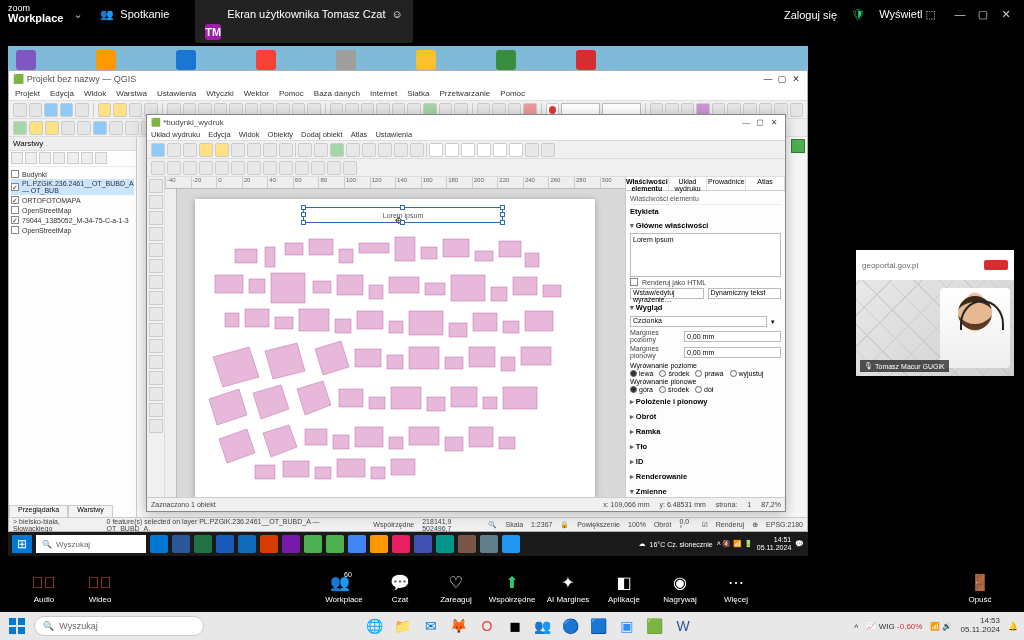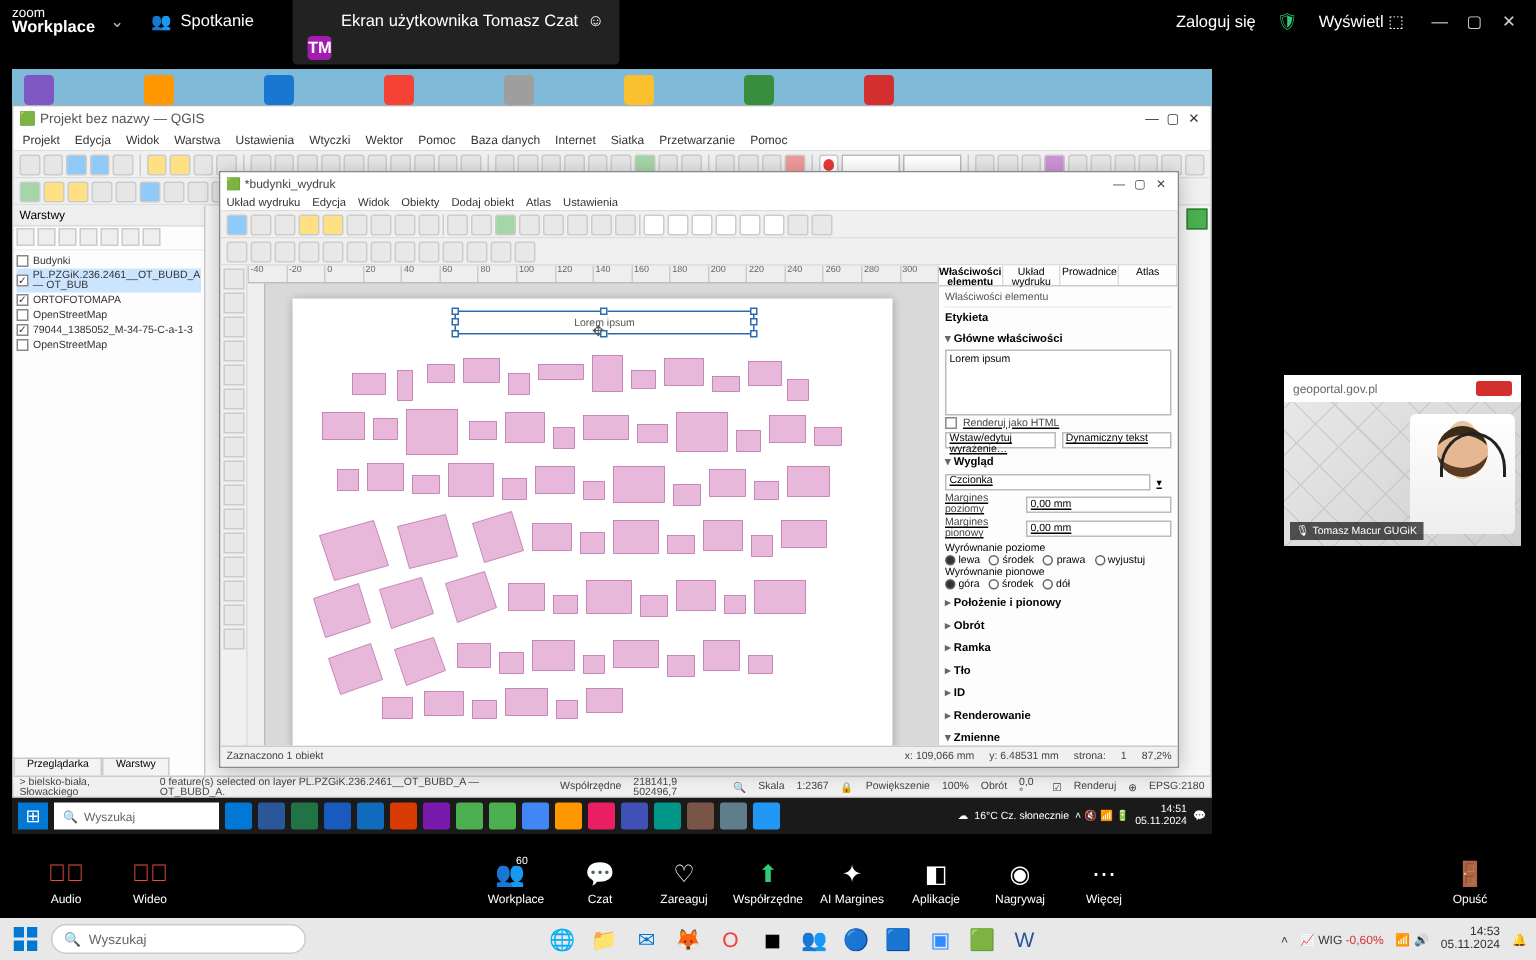--- a/index.html
+++ b/index.html
@@ -98,21 +98,21 @@
 .bldg { fill:#e8b8db; stroke:#b96caa; stroke-width:.5; }
 .props-panel { width:160px; background:#fdfdfd; border-left:1px solid #ccc; display:flex; flex-direction:column; font-size:7.5px; }
 .props-tabs { height:14px; display:flex; border-bottom:1px solid #ccc; }
 .props-tabs span{flex:1;text-align:center;font-size:7px;padding-top:1px;border-right:1px solid #ddd;}
 .props-tabs span.act{background:#fff;font-weight:600;}
 .props-content{flex:1;overflow:hidden;padding:2px 4px;}
 .prop-hdr{font-size:7px;color:#555;padding:2px 0;border-bottom:1px solid #eee;}
 .prop-sec{font-weight:600;font-size:7.5px;padding:3px 0;}
 .prop-sec::before{content:"▾ ";color:#666;}
 .prop-sec.c::before{content:"▸ ";}
-.prop-row{display:flex;align-items:center;gap:4px;padding:1px 0;font-size:7px;text-decoration:underline;}
+.prop-row{display:flex;align-items:center;gap:4px;padding:1px 0;font-size:7px;}
 .prop-row label{flex:1;color:#444;}
 .prop-row input,.prop-row select,.prop-row .val{flex:1;border:1px solid #bbb;background:#fff;font-size:7px;height:11px;padding:0 2px;}
 .prop-row .wide{flex:2;}
 .textarea-box{width:100%;height:44px;border:1px solid #bbb;background:#fff;font-size:7px;padding:2px;}
 .radio-row{display:flex;gap:6px;font-size:7px;padding:1px 0;}
 .radio-row span{display:flex;align-items:center;gap:2px;}
 .radio-row .r{width:7px;height:7px;border:1px solid #666;border-radius:50%;display:inline-block;}
 .radio-row .r.on{background:#333;}
 .layout-status { height:14px; background:#f0f0f0; border-top:1px solid #ccc; display:flex; align-items:center; font-size:7px; color:#444; padding:0 4px; gap:10px;}
 .layout-status .sp{flex:1;}
@@ -121,21 +121,21 @@
 .win-taskbar { position:absolute; left:0; right:0; bottom:0; height:24px; background:#1a1a1a; display:flex; align-items:center; padding:0 4px; gap:4px; }
 .win-taskbar .start{width:20px;height:18px;background:#0078d4;display:flex;align-items:center;justify-content:center;color:#fff;font-size:12px;}
 .win-taskbar .search{flex:0 0 110px;height:18px;background:#fff;font-size:8px;color:#666;display:flex;align-items:center;padding:0 6px;gap:4px;}
 .win-taskbar .tbicon{width:18px;height:18px;background:#333;border-radius:2px;}
 .win-taskbar .sp{flex:1;}
 .win-taskbar .tray{display:flex;align-items:center;gap:4px;color:#fff;font-size:7px;}
 .win-taskbar .clock{color:#fff;font-size:7px;text-align:right;line-height:1.1;}
 
 
 .webcam { position:absolute; right:10px; top:250px; width:158px; height:114px; background:#ddd; }
-.webcam .site-bar{height:18px;background:#fff;display:flex;align-items:center;padding:0 6px;font-size:8px;color:#666;justify-content:space-between;}
+.webcam .site-bar{height:30px;background:#fff;display:flex;align-items:center;padding:0 6px;font-size:8px;color:#666;justify-content:space-between;}
 .webcam .site-bar .logo-g{width:24px;height:10px;background:#d32f2f;border-radius:2px;}
 .webcam .cam-body{position:relative;height:96px;background:linear-gradient(135deg,#e8e8e8,#cfcfcf);}
 .webcam .map-bg{position:absolute;inset:0;opacity:.5;background:
   repeating-linear-gradient(45deg,#bbb 0 1px,transparent 1px 18px),
   repeating-linear-gradient(-45deg,#bbb 0 1px,transparent 1px 22px);}
 .webcam .person{position:absolute;right:4px;top:8px;width:70px;height:80px;background:radial-gradient(ellipse at 50% 30%,#e8c4a0 0 24%,transparent 25%),linear-gradient(#fff,#eee);border-radius:4px;}
 .webcam .person::after{content:"";position:absolute;left:18px;top:8px;width:34px;height:34px;border-radius:50%;background:#e6b892;box-shadow:inset 0 -10px 0 -4px #5a3a22, inset 0 12px 0 -6px #3a2a18;}
 .webcam .headset{position:absolute;right:10px;top:20px;width:44px;height:30px;border:2px solid #222;border-radius:50% 50% 0 0/80% 80% 0 0;border-bottom:none;}
 .webcam .name-tag{position:absolute;left:4px;bottom:4px;background:rgba(0,0,0,.65);color:#fff;font-size:7px;padding:2px 4px;display:flex;align-items:center;gap:3px;}
 .webcam .name-tag .mic{width:8px;height:8px;}

